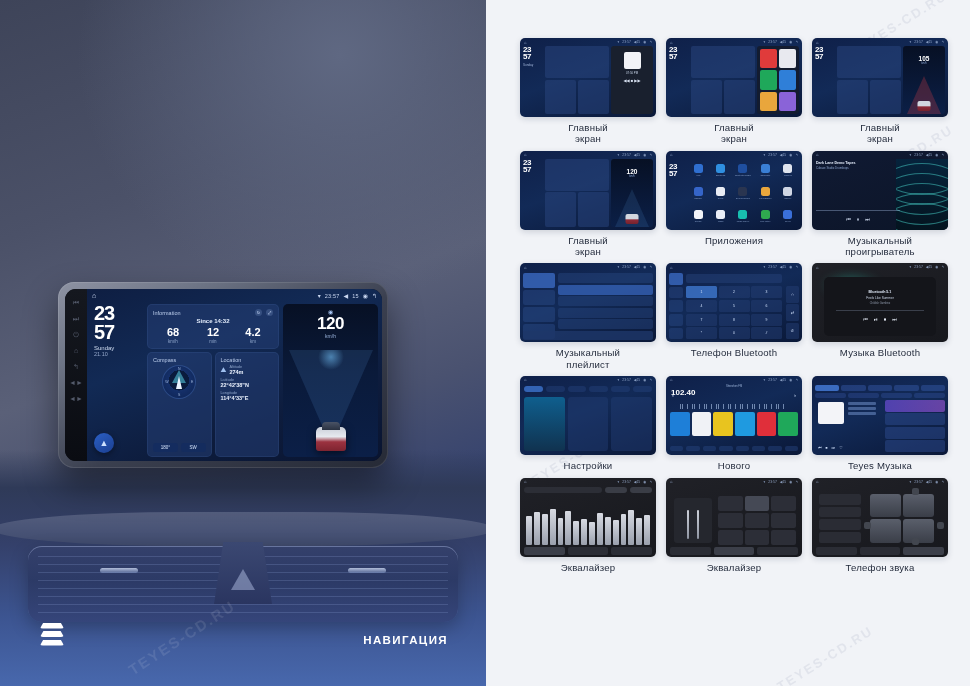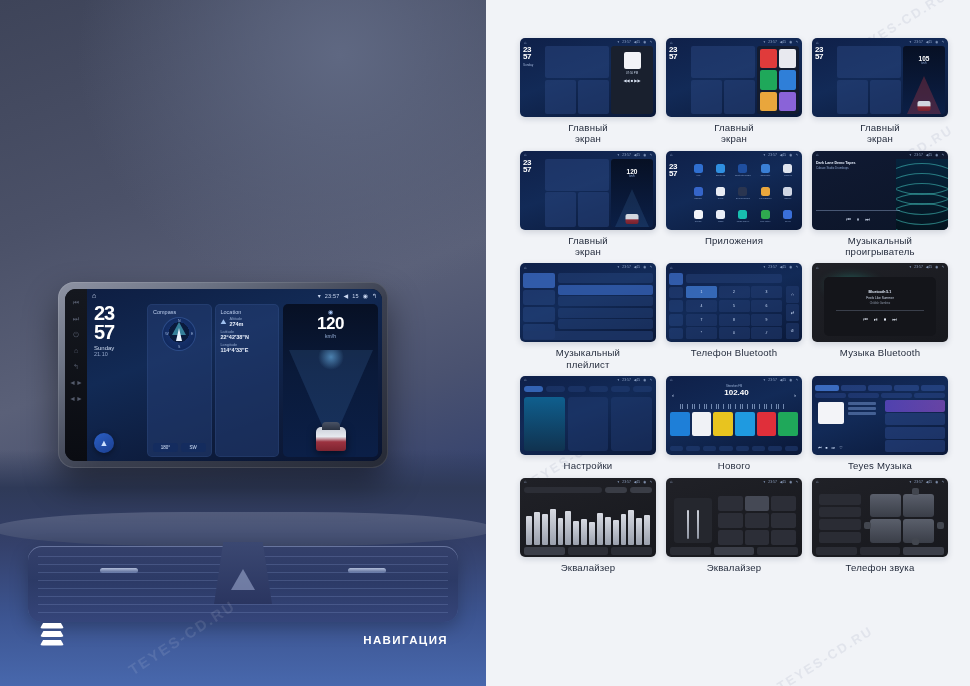--- a/index.html
+++ b/index.html
@@ -312,21 +312,21 @@
 
   
   .st-tabs{position:absolute;left:4px;right:4px;top:10px;height:7px;display:flex;gap:3px;align-items:center;}
   .st-tabs i{flex:1;height:6px;border-radius:3px;background:rgba(40,70,130,.4);}
   .st-tabs i:first-child{background:rgba(60,115,205,.8);}
   .st-cards{position:absolute;left:4px;right:4px;top:21px;bottom:4px;display:flex;gap:3px;}
   .st-cards i{flex:1;border-radius:3px;background:rgba(35,62,118,.45);}
   .st-cards i:first-child{background:linear-gradient(180deg,#0f5f8e,#10324f);}
 
   
-  .rd-freq{position:absolute;left:5px;right:0;top:12px;text-align:center;font-size:8px;font-weight:700;color:#fff;}
+  .rd-freq{position:absolute;left:5px;right:0;top:12px;font-size:8px;font-weight:700;color:#fff;}
   .rd-sub{position:absolute;left:0;right:0;top:9px;text-align:center;font-size:2.6px;color:#9db4da;}
   .rd-scale{position:absolute;left:14px;right:14px;top:28px;height:5px;
     background:repeating-linear-gradient(90deg,rgba(190,215,250,.55) 0 .6px,transparent .6px 2.4px);}
   .rd-pres{position:absolute;left:4px;right:4px;top:36px;height:24px;display:flex;gap:2px;}
   .rd-pres i{flex:1;border-radius:2px;}
   .rd-bottom{position:absolute;left:4px;right:4px;bottom:2px;height:7px;display:flex;gap:3px;}
   .rd-bottom i{flex:1;height:5px;border-radius:2px;background:rgba(40,70,130,.45);}
 
   
   .tr-top{position:absolute;left:3px;right:3px;top:9px;height:6px;display:flex;gap:2px;}
@@ -433,20 +433,44 @@
             <div class="col-clock">
               <div class="clk-h">23</div>
               <div class="clk-m">57</div>
               <div class="clk-day">Sunday</div>
               <div class="clk-date">21.10</div>
               <div class="nav-fab">▲</div>
             </div>
 
             <div class="col-mid">
 
+              <div class="card">
+                <div class="card-hd">
+                  <span class="card-ttl">Information</span>
+                  <span class="hd-icons">
+                    <i>↻</i>
+                    <i>⤢</i>
+                  </span>
+                </div>
+                <div class="since">Since 14:32</div>
+                <div class="stats">
+                  <div class="stat">
+                    <div class="stat-v">68</div>
+                    <div class="stat-u">km/h</div>
+                  </div>
+                  <div class="stat">
+                    <div class="stat-v">12</div>
+                    <div class="stat-u">min</div>
+                  </div>
+                  <div class="stat">
+                    <div class="stat-v">4.2</div>
+                    <div class="stat-u">km</div>
+                  </div>
+                </div>
+              </div>
 
               <div class="mid-row">
                 <div class="card">
                   <span class="card-ttl">Compass</span>
                   <div class="compass-dial">
                     <div class="compass-beam"></div>
                     <div class="compass-ndl"></div>
                     <span class="cmp-l cmp-n">N</span>
                     <span class="cmp-l cmp-s">S</span>
                     <span class="cmp-l cmp-w">W</span>

